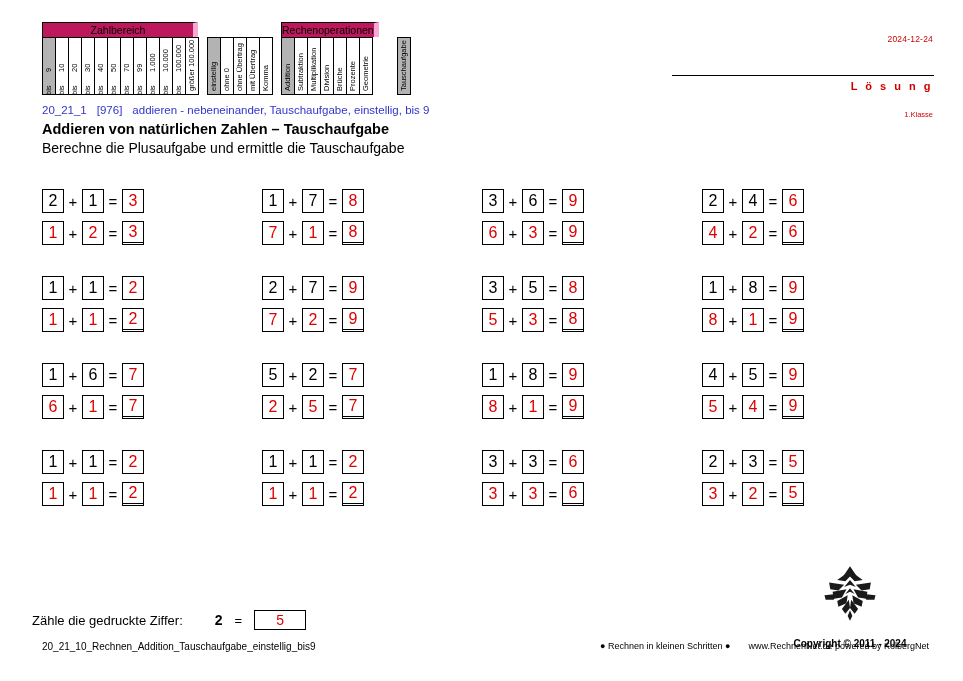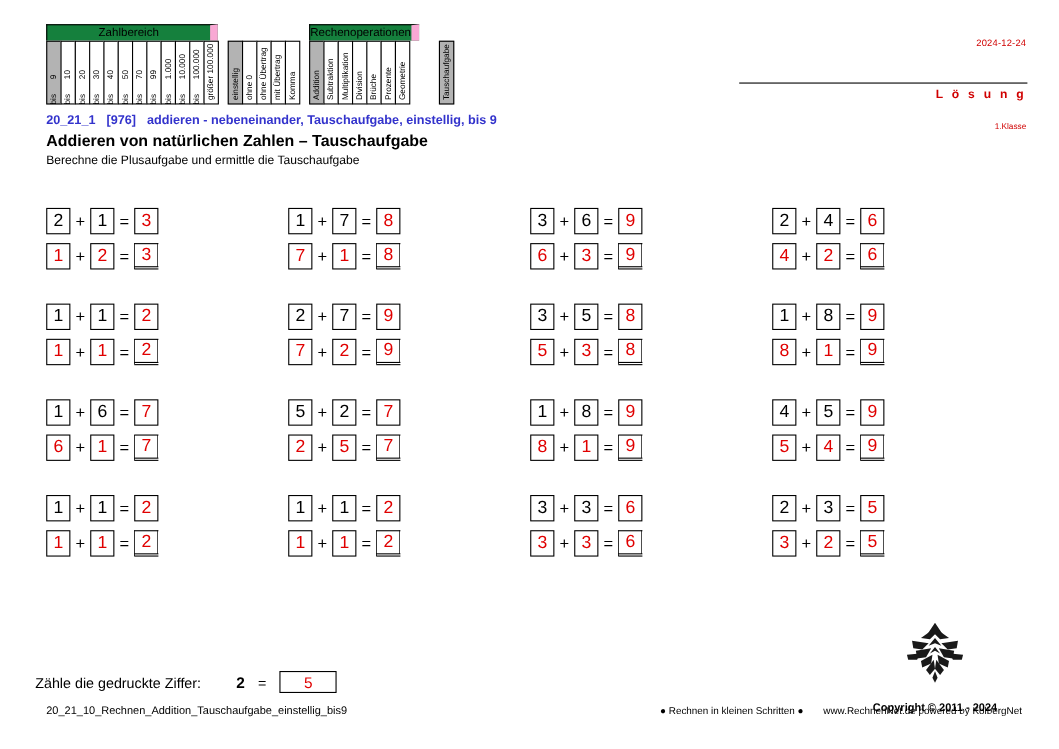--- a/index.html
+++ b/index.html
@@ -28,22 +28,22 @@
     display: flex;
     flex-direction: column;
   }
   .group-title {
     font-size: 10.5px;
     text-align: center;
     height: 14px;
     line-height: 14px;
     border-top: 1px solid #000;
     border-left: 1px solid #000;
-    border-right: 7px solid #f9a8d4;
-    background: #15803d;
+    border-right: 5px solid #f9a8d4;
+    background: #be185d;
   }
   .group-title.blank {
     border: none;
     background: transparent;
   }
   .cells {
     display: flex;
   }
   .cell {
     width: 14px;
@@ -103,35 +103,34 @@
   }
 
   
   #code-line {
     position: absolute;
     left: 42px;
     top: 104px;
     font-size: 11.5px;
     color: #3333cc;
     white-space: nowrap;
-    font-weight: bold;
   }
   #code-line .sep { display: inline-block; width: 10px; }
   #main-title {
     position: absolute;
     left: 42px;
     top: 121px;
     font-size: 14.5px;
     font-weight: bold;
   }
   #sub-title {
     position: absolute;
     left: 42px;
     top: 140px;
-    font-size: 11px;
+    font-size: 14px;
   }
 
   
   #grid {
     position: absolute;
     left: 42px;
     top: 188px;
     width: 880px;
     display: grid;
     grid-template-columns: repeat(4, 220px);

